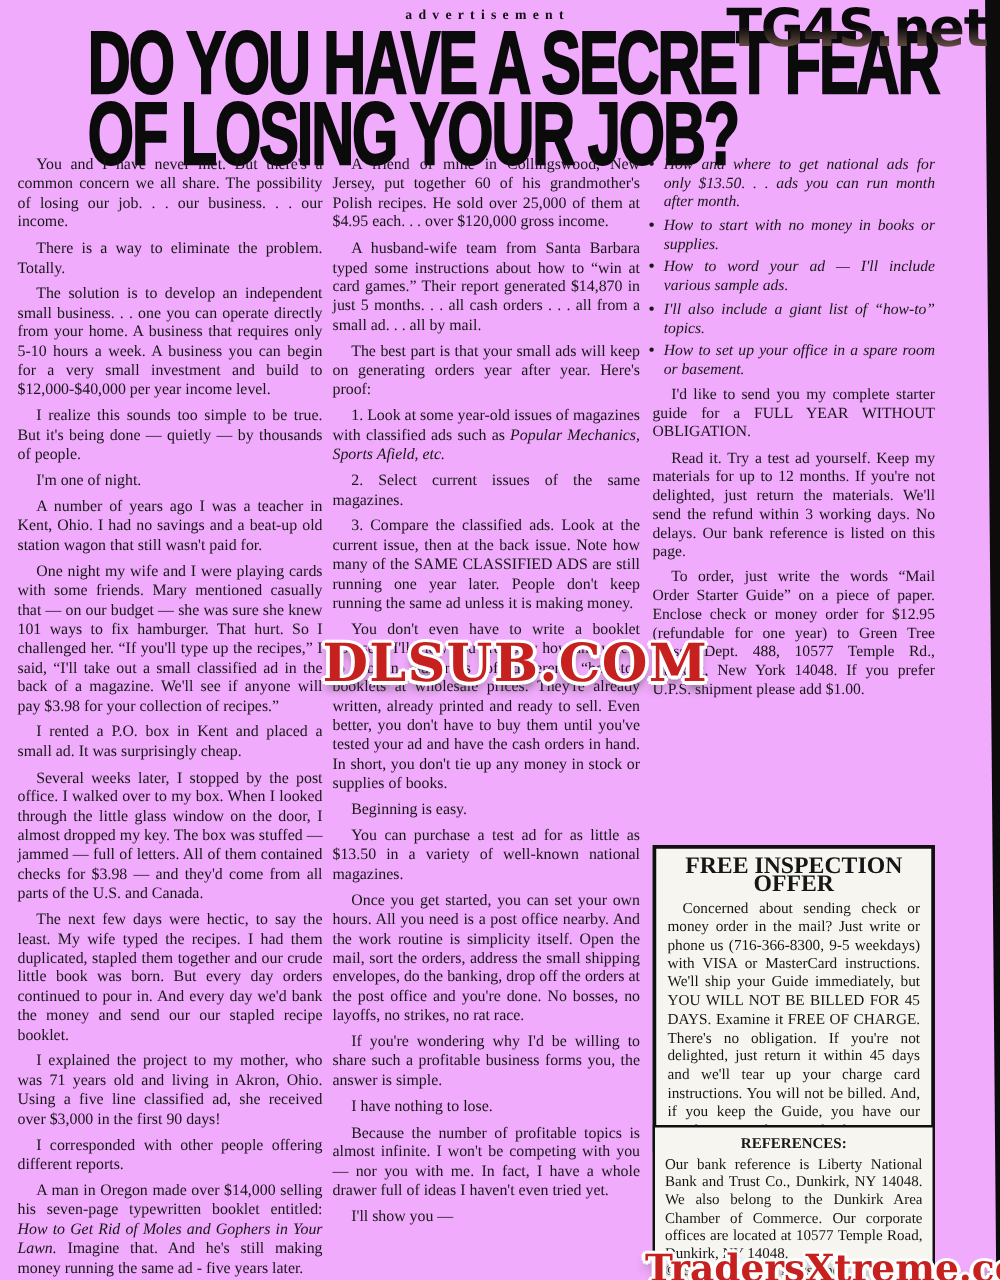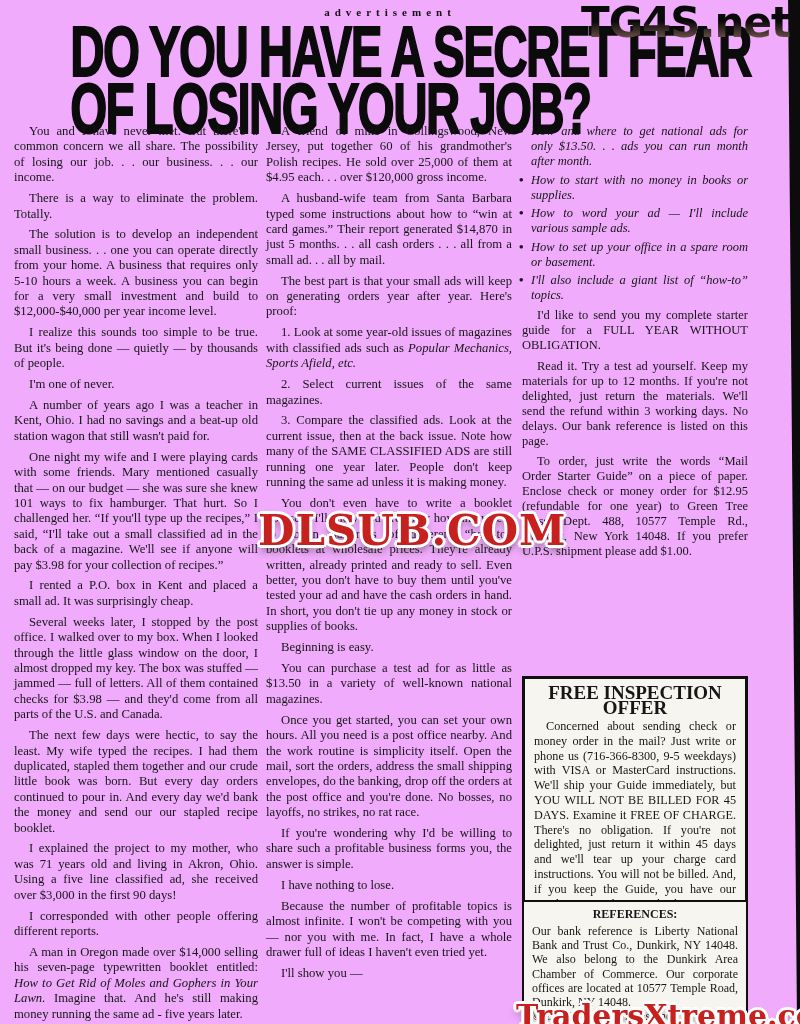--- a/index.html
+++ b/index.html
@@ -61,21 +61,21 @@
     <div class="l">OF LOSING YOUR JOB?</div>
   </div>
 
   <div class="wm-tg4s">TG4S.net</div>
 
   <div class="col" id="col1">
       <p>You and I have never met. But there's a common concern we all share. The possibility of losing our job. . . our business. . . our income.</p>
       <p>There is a way to eliminate the problem. Totally.</p>
       <p>The solution is to develop an independent small business. . . one you can operate directly from your home. A business that requires only 5-10 hours a week. A business you can begin for a very small investment and build to $12,000-$40,000 per year income level.</p>
       <p>I realize this sounds too simple to be true. But it's being done — quietly — by thousands of people.</p>
-      <p>I'm one of never.</p>
+      <p>I'm one of night.</p>
       <p>A number of years ago I was a teacher in Kent, Ohio. I had no savings and a beat-up old station wagon that still wasn't paid for.</p>
       <p>One night my wife and I were playing cards with some friends. Mary mentioned casually that — on our budget — she was sure she knew 101 ways to fix hamburger. That hurt. So I challenged her. “If you'll type up the recipes,” I said, “I'll take out a small classified ad in the back of a magazine. We'll see if anyone will pay $3.98 for your collection of recipes.”</p>
       <p>I rented a P.O. box in Kent and placed a small ad. It was surprisingly cheap.</p>
       <p>Several weeks later, I stopped by the post office. I walked over to my box. When I looked through the little glass window on the door, I almost dropped my key. The box was stuffed — jammed — full of letters. All of them contained checks for $3.98 — and they'd come from all parts of the U.S. and Canada.</p>
       <p>The next few days were hectic, to say the least. My wife typed the recipes. I had them duplicated, stapled them together and our crude little book was born. But every day orders continued to pour in. And every day we'd bank the money and send our our stapled recipe booklet.</p>
       <p>I explained the project to my mother, who was 71 years old and living in Akron, Ohio. Using a five line classified ad, she received over $3,000 in the first 90 days!</p>
       <p>I corresponded with other people offering different reports.</p>
       <p>A man in Oregon made over $14,000 selling his seven-page typewritten booklet entitled: <i>How to Get Rid of Moles and Gophers in Your Lawn.</i> Imagine that. And he's still making money running the same ad - five years later.</p>
     </div>
 
@@ -94,22 +94,22 @@
       <p>I have nothing to lose.</p>
       <p>Because the number of profitable topics is almost infinite. I won't be competing with you — nor you with me. In fact, I have a whole drawer full of ideas I haven't even tried yet.</p>
       <p>I'll show you —</p>
     </div>
 
   <div class="col" id="col3">
     <div class="bullets">
         <div class="b-item">How and where to get national ads for only $13.50. . . ads you can run month after month.</div>
         <div class="b-item">How to start with no money in books or supplies.</div>
         <div class="b-item">How to word your ad — I'll include various sample ads.</div>
+        <div class="b-item">I'll also include a giant list of “how-to” topics.</div>
         <div class="b-item">How to set up your office in a spare room or basement.</div>
-        <div class="b-item">I'll also include a giant list of “how-to” topics.</div>
       </div>
     <div>
         <p>I'd like to send you my complete starter guide for a FULL YEAR WITHOUT OBLIGATION.</p>
         <p>Read it. Try a test ad yourself. Keep my materials for up to 12 months. If you're not delighted, just return the materials. We'll send the refund within 3 working days. No delays. Our bank reference is listed on this page.</p>
         <p>To order, just write the words “Mail Order Starter Guide” on a piece of paper. Enclose check or money order for $12.95 (refundable for one year) to Green Tree Press, Dept. 488, 10577 Temple Rd., Dunkirk, New York 14048. If you prefer U.P.S. shipment please add $1.00.</p>
       </div>
 
     <div class="box" id="box-free">
       <h3>FREE INSPECTION OFFER</h3>
       <p>Concerned about sending check or money order in the mail? Just write or phone us (716-366-8300, 9-5 weekdays) with VISA or MasterCard instructions. We'll ship your Guide immediately, but YOU WILL NOT BE BILLED FOR 45 DAYS. Examine it FREE OF CHARGE. There's no obligation. If you're not delighted, just return it within 45 days and we'll tear up your charge card instructions. You will not be billed. And, if you keep the Guide, you have our regular 12 month money back guarantee.</p>

